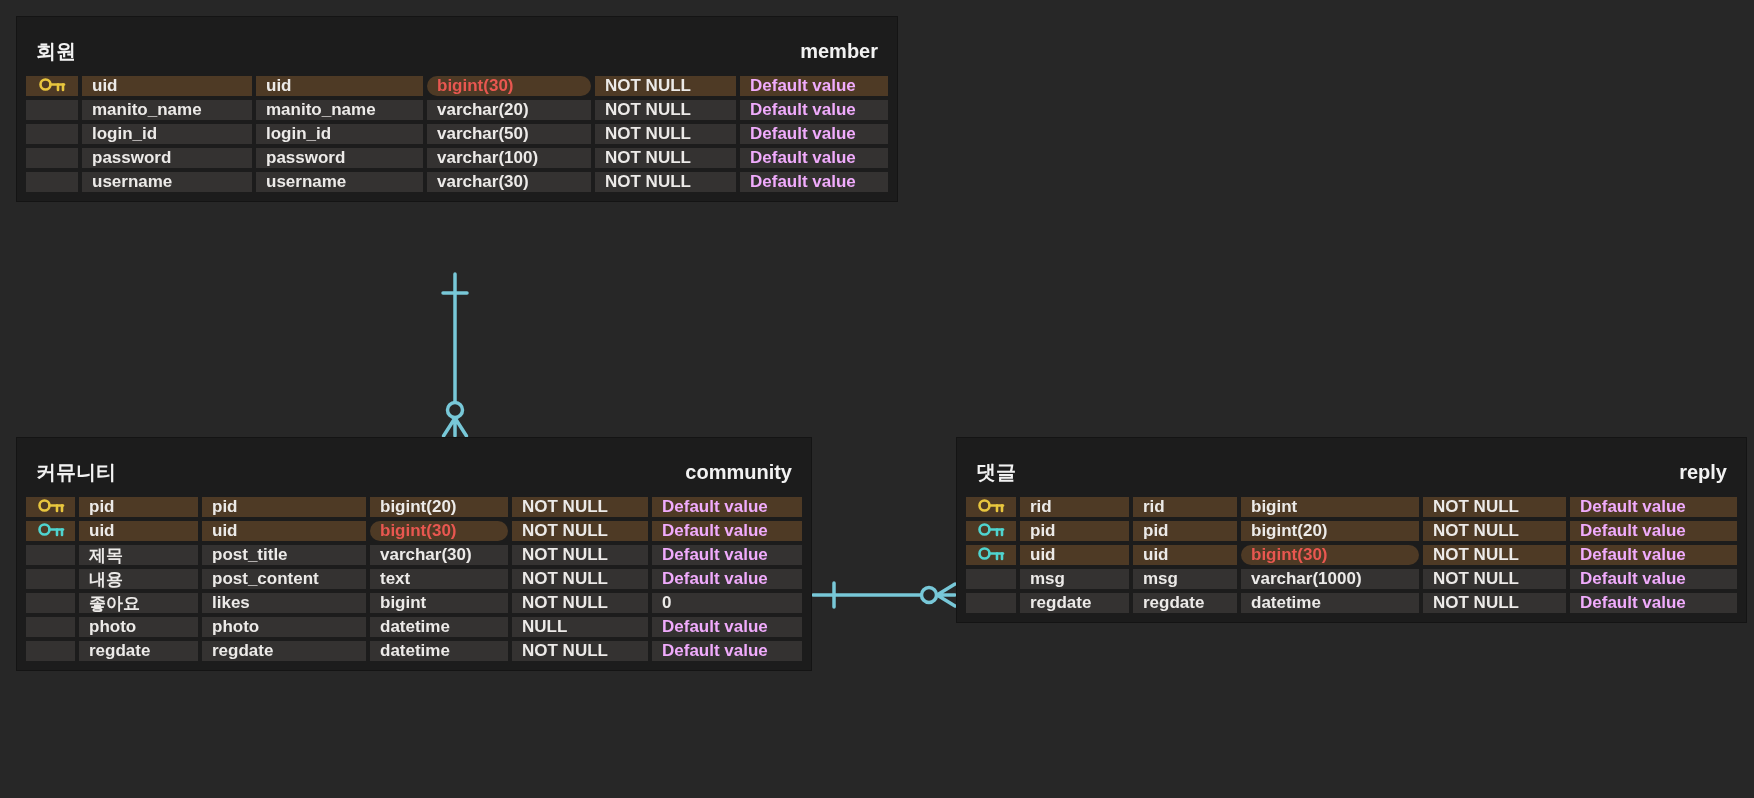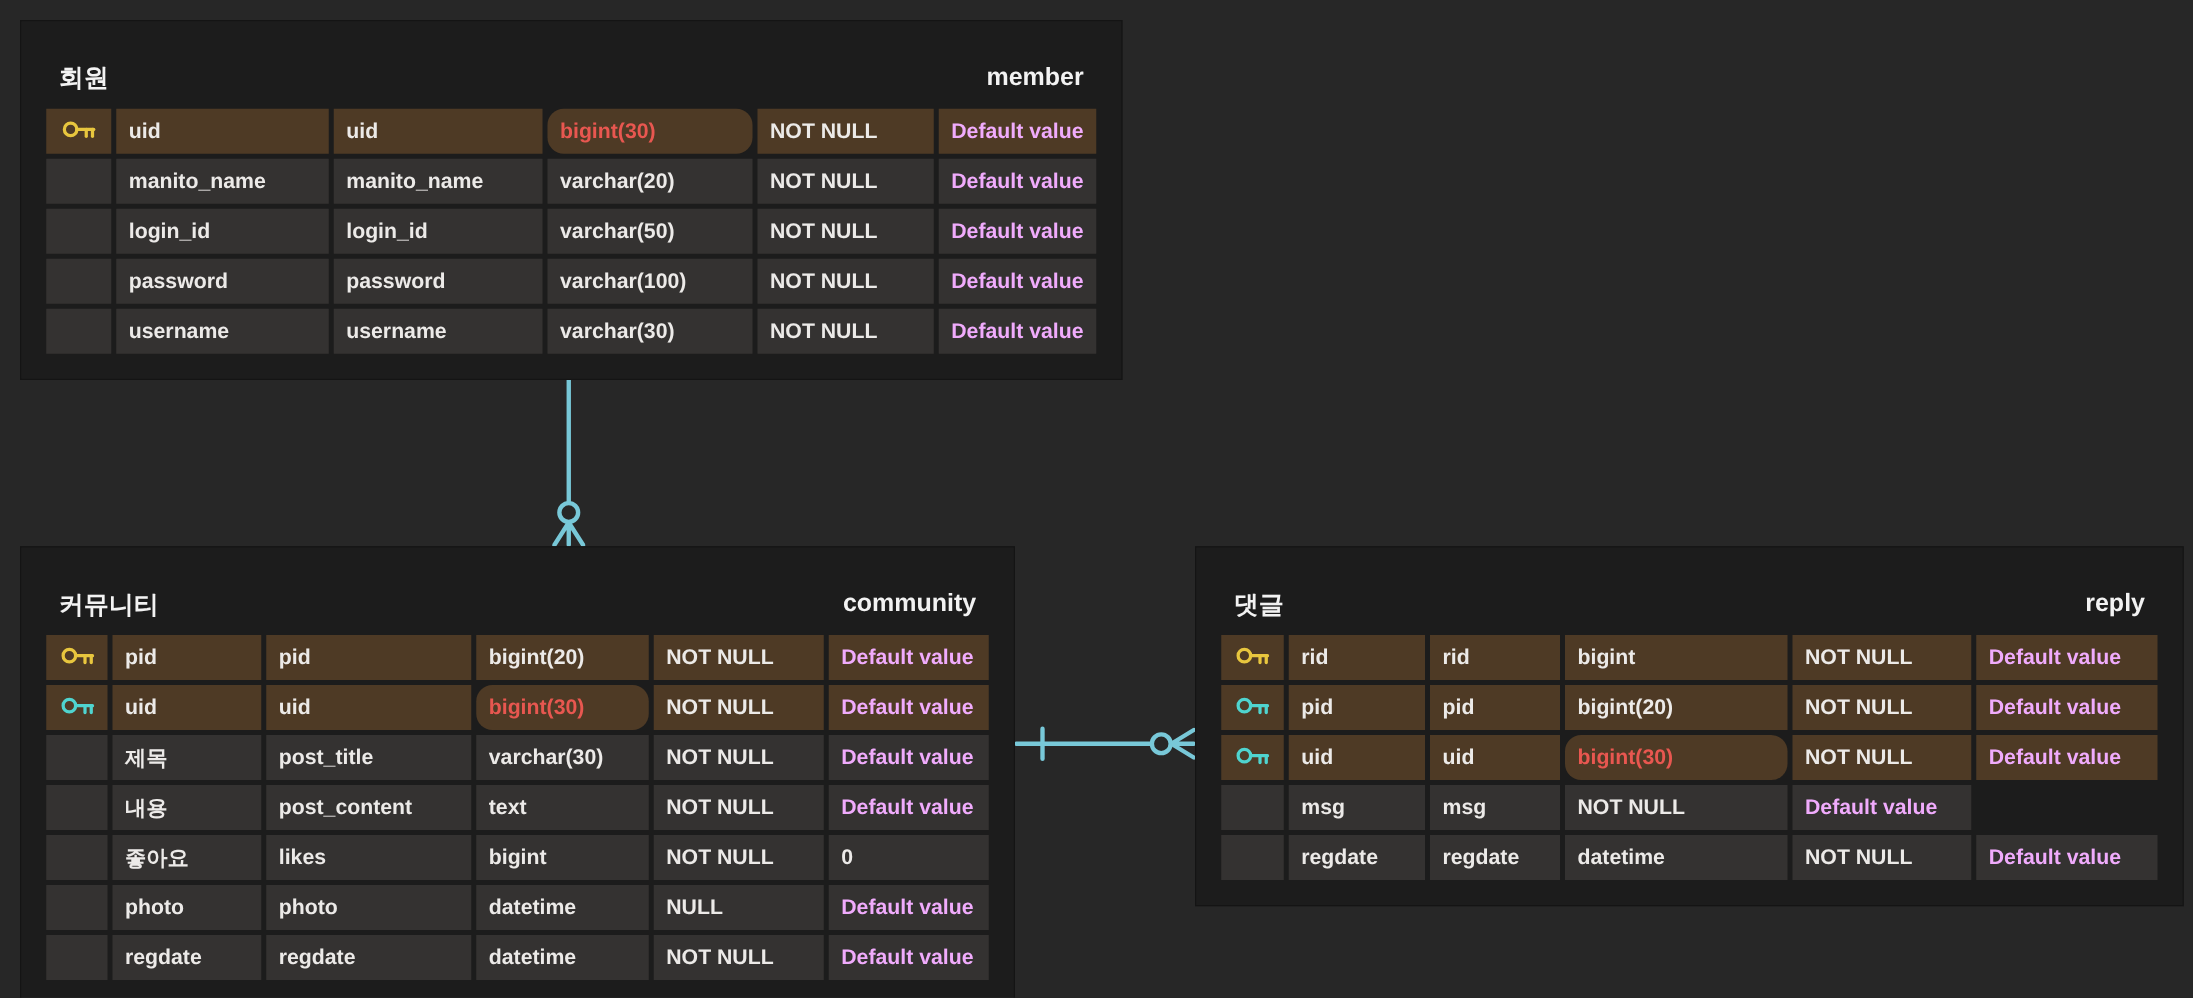--- a/index.html
+++ b/index.html
@@ -9,35 +9,35 @@
     font-family:"Liberation Sans","DejaVu Sans",sans-serif;
     position:relative;overflow:hidden;
   }
   .canvas{position:absolute;inset:0;}
   .rel-layer{position:absolute;left:0;top:0;width:1754px;height:798px;pointer-events:none;}
 
   .erd-table{
     position:absolute;
     background:#1c1c1c;
     border:1px solid #141414;
-    padding:20px;
+    padding:9px;
     box-sizing:border-box;
   }
   .erd-header{
     height:50px;
     display:flex;align-items:center;justify-content:space-between;
     padding:0 10px;
     color:#f2f2f2;font-size:20px;font-weight:700;
   }
   .erd-rows{display:block;}
   .erd-row{
     display:grid;
     column-gap:4px;
     margin-bottom:4px;
-    height:36px;
+    height:20px;
   }
   .erd-row:last-child{margin-bottom:0;}
   .table-member  .erd-row{grid-template-columns:52px 170px 167px 164px 141px 1fr;}
   .table-community .erd-row{grid-template-columns:49px 119px 164px 138px 136px 1fr;}
   .table-reply   .erd-row{grid-template-columns:50px 109px 104px 178px 143px 1fr;}
 
   .cell{
     background:#343231;
     display:flex;align-items:center;
     padding:0 10px;
@@ -257,20 +257,21 @@
           <div class="cell">uid</div>
           <div class="cell">uid</div>
           <div class="cell type-red">bigint(30)</div>
           <div class="cell">NOT NULL</div>
           <div class="cell default-cell placeholder">Default value</div>
         </div>
         <div class="erd-row">
           <div class="cell icon-cell"></div>
           <div class="cell">msg</div>
           <div class="cell">msg</div>
+          <div class="cell">varchar(1000)</div>
           <div class="cell">NOT NULL</div>
           <div class="cell default-cell placeholder">Default value</div>
         </div>
         <div class="erd-row">
           <div class="cell icon-cell"></div>
           <div class="cell">regdate</div>
           <div class="cell">regdate</div>
           <div class="cell">datetime</div>
           <div class="cell">NOT NULL</div>
           <div class="cell default-cell placeholder">Default value</div>

